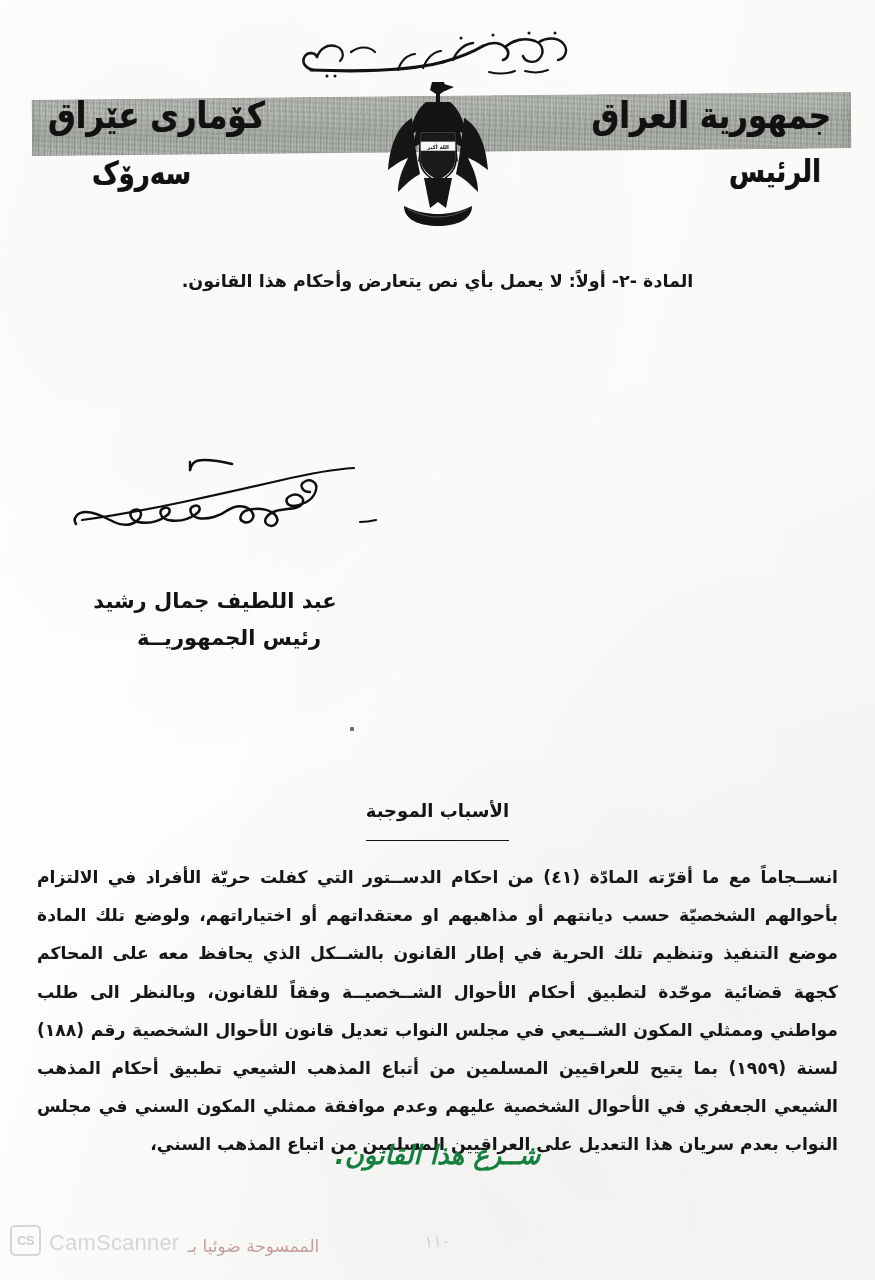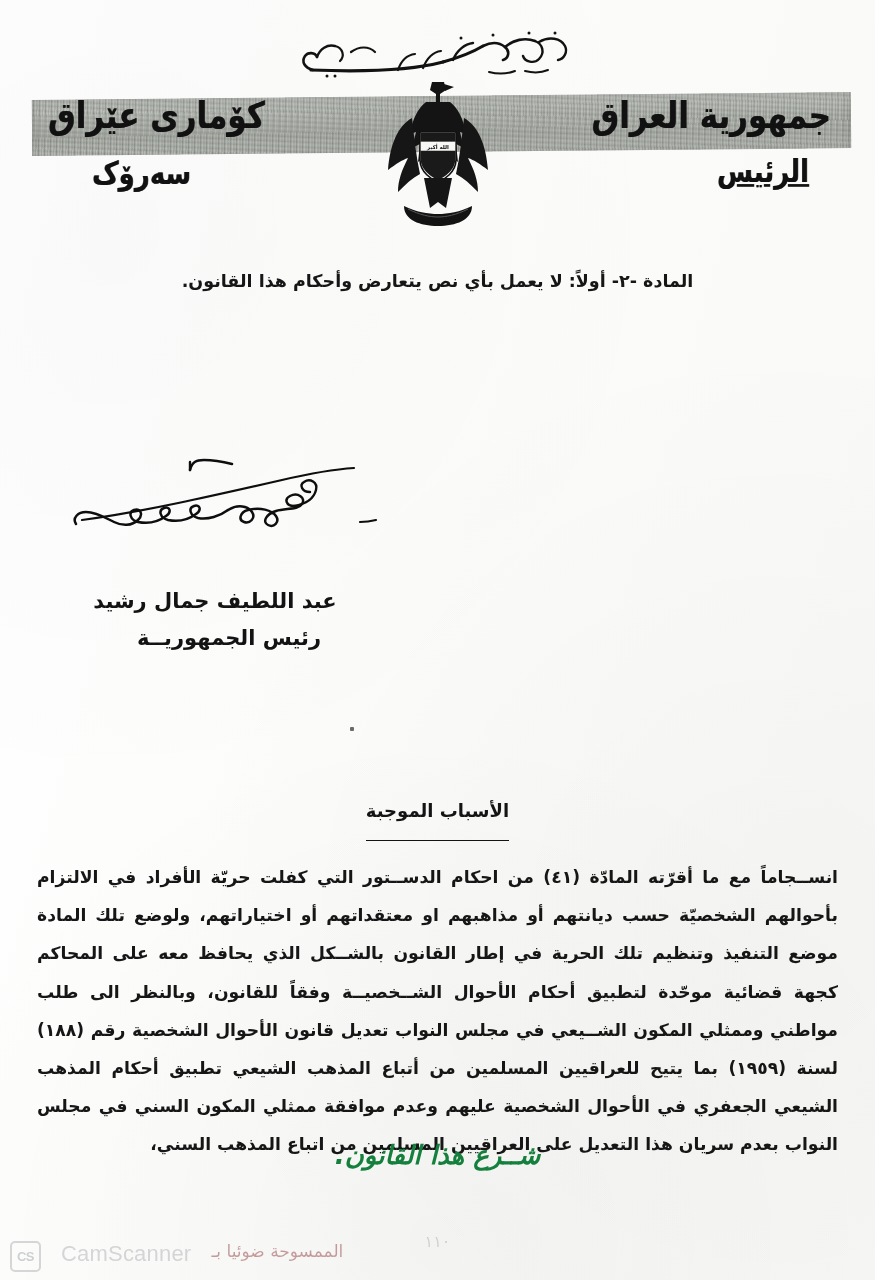--- a/index.html
+++ b/index.html
@@ -58,21 +58,21 @@
   .banner::after {
     content: "";
     position: absolute;
     inset: 0;
     background: repeating-linear-gradient(88deg, rgba(0,0,0,0.06) 0 1px, rgba(255,255,255,0.05) 1px 3px);
     opacity: .7;
   }
 
   .hdr-text { position: absolute; z-index: 6; }
   .hdr-ar-country { top: 100px; right: 44px; }
-  .hdr-ar-title   { top: 158px; right: 66px; text-decoration: underline; }
+  .hdr-ar-title   { top: 158px; right: 54px; }
   .hdr-ku-country { top: 100px; left: 48px; }
   .hdr-ku-title   { top: 160px; left: 92px; }
 
   .calligraphy {
     font-family: "DejaVu Sans", "Liberation Sans", sans-serif;
     font-weight: 700;
     color: #111;
     line-height: 1;
     white-space: nowrap;
     letter-spacing: 0.5px;
@@ -213,25 +213,25 @@
     z-index: 3;
     font-size: 16px;
     color: rgba(40,40,40,0.16);
     direction: rtl;
     letter-spacing: 3px;
   }
 
   
   .cs-footer {
     position: absolute;
-    bottom: 8px;
+    bottom: 24px;
     left: 10px;
     display: flex;
-    align-items: flex-start;
-    gap: 20px;
+    align-items: flex-end;
+    gap: 8px;
     z-index: 8;
     direction: ltr;
     opacity: 0.42;
   }
   .cs-logo {
     width: 27px;
     height: 27px;
     border: 2.2px solid #9ea3a8;
     border-radius: 5px;
     display: flex;

